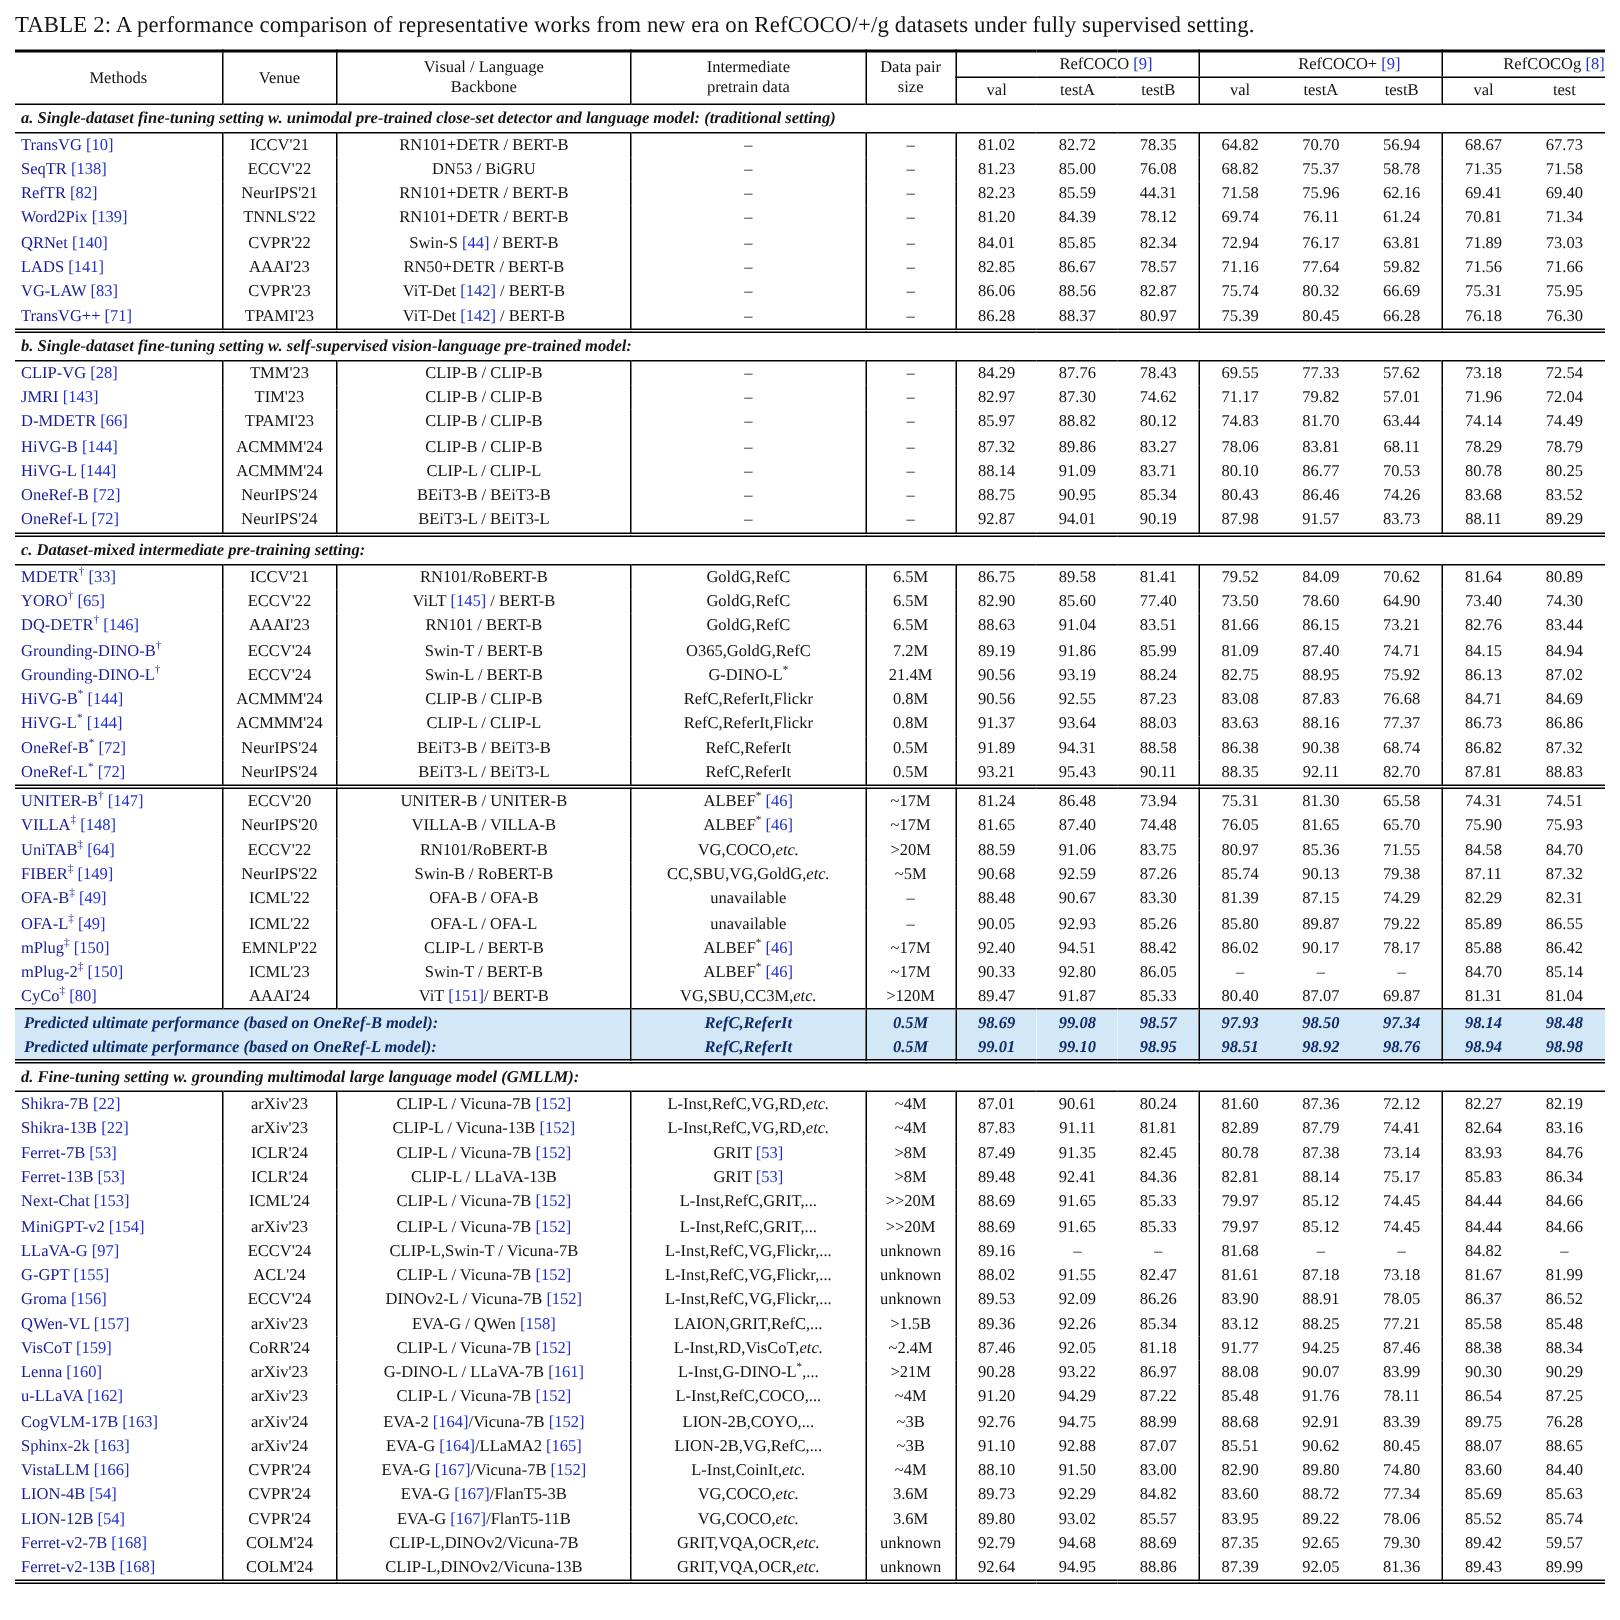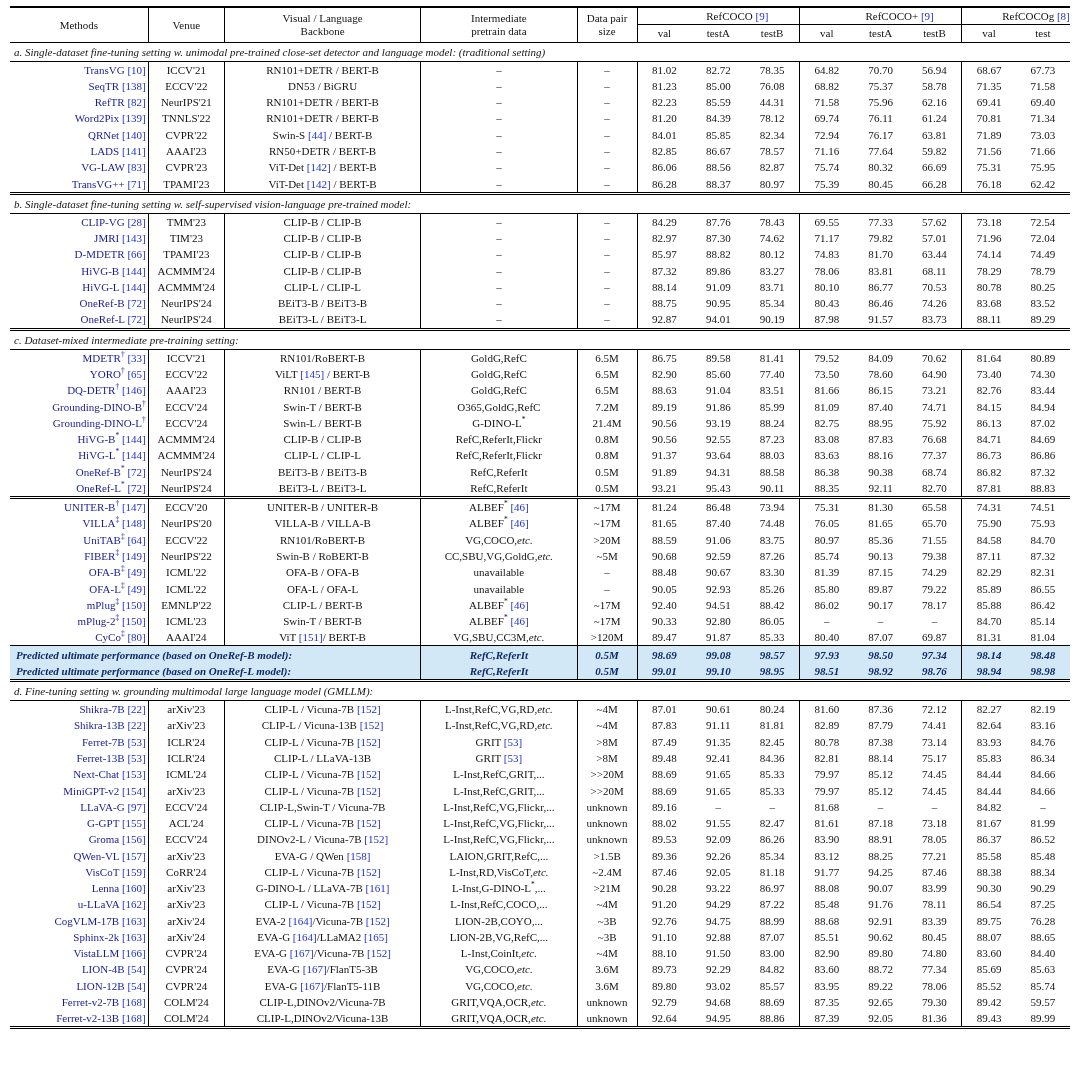--- a/index.html
+++ b/index.html
@@ -15,38 +15,39 @@
   .page{padding:6px 10px 4px;}
   .caption{font-size:15.2px;margin:2px 0 7px 0;letter-spacing:.1px;}
   table{width:100%;border-collapse:collapse;table-layout:fixed;font-size:11px;
         border-top:2px solid var(--rule);border-bottom:3px double var(--rule);}
   td,th{padding:1.1px 2px;line-height:1.28;white-space:nowrap;overflow:hidden;}
   thead{border-bottom:1.8px solid var(--rule);}
   thead th{font-weight:normal;text-align:center;vertical-align:middle;}
   th.group{border-bottom:1px solid var(--rule);padding-left:40px;}
   .multiline{white-space:pre-line;line-height:1.15;}
   .sep{border-left:1px solid var(--rule);}
-  td.method{text-align:right;padding-left:4px;color:var(--method);}
+  td.method{text-align:left;padding-left:4px;color:var(--method);}
   td.mid{text-align:center;}
   td.num{text-align:center;}
   .cite{color:var(--cite);}
   sup{font-size:7.5px;vertical-align:super;line-height:0;}
   .section-row{border-top:3px double var(--rule);border-bottom:1px solid var(--rule);}
   .section-row.no-top{border-top:none;}
-  .section-label{font-style:italic;font-weight:normal;text-align:left;padding:2.2px 2px 1.8px 4px;}
+  .section-label{font-style:italic;font-weight:bold;text-align:left;padding:2.2px 2px 1.8px 4px;}
   tr.rule-double{border-top:3px double var(--rule);}
   tr.rule-solid{border-top:1.5px solid var(--rule);}
   tr.predicted td{background:var(--pred-bg);font-weight:bold;font-style:italic;color:var(--pred-text);}
   tr.predicted:last-of-type{border-bottom:1.5px solid var(--rule);}
   td.pred-label{text-align:left;padding-left:6px;}
 </style>
 </head>
 <body>
 
 <div class="page">
+  <div class="caption">TABLE 2: A performance comparison of representative works from new era on RefCOCO/+/g datasets under fully supervised setting.</div>
 
   <table>
     <colgroup>
       <col style="width:138px">
         <col style="width:76px">
         <col style="width:196px">
       <col style="width:156px">
         <col style="width:60px">
       <col style="width:54px">
         <col style="width:54px">
@@ -197,21 +198,21 @@
           <td class="sep mid">ViT-Det <span class="cite">[142]</span> / BERT-B</td>
           <td class="sep mid">–</td>
           <td class="sep mid">–</td>
           <td class="sep num">86.28</td>
           <td class="num">88.37</td>
           <td class="num">80.97</td>
           <td class="sep num">75.39</td>
           <td class="num">80.45</td>
           <td class="num">66.28</td>
           <td class="sep num">76.18</td>
-          <td class="num">62.42</td>
+          <td class="num">76.30</td>
         </tr>
         <tr class="section-row">
           <td colspan="13" class="section-label">b. Single-dataset fine-tuning setting w. self-supervised vision-language pre-trained model:</td>
         </tr>
         <tr>
           <td class="method">CLIP-VG <span class="cite">[28]</span></td>
           <td class="sep mid">TMM'23</td>
           <td class="sep mid">CLIP-B / CLIP-B</td>
           <td class="sep mid">–</td>
           <td class="sep mid">–</td>

